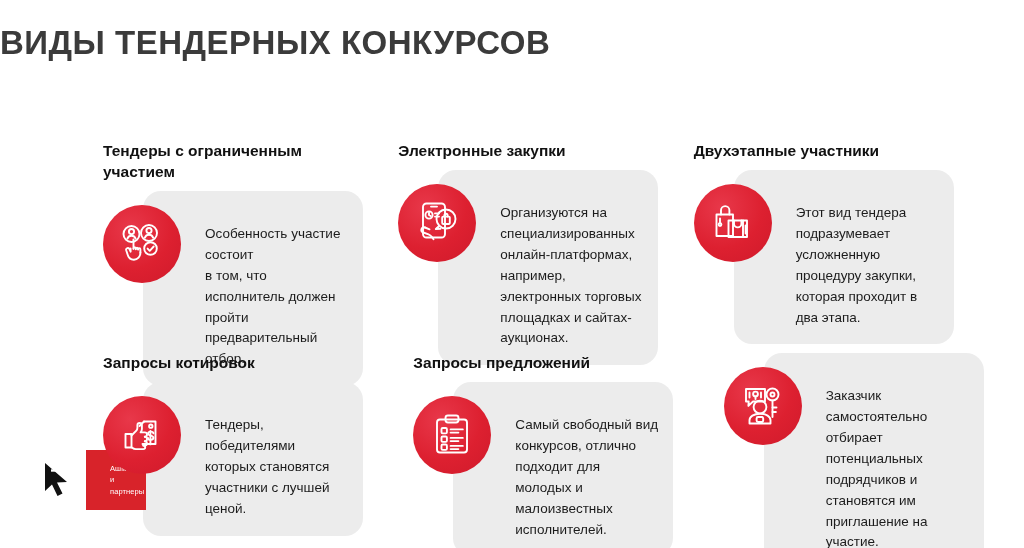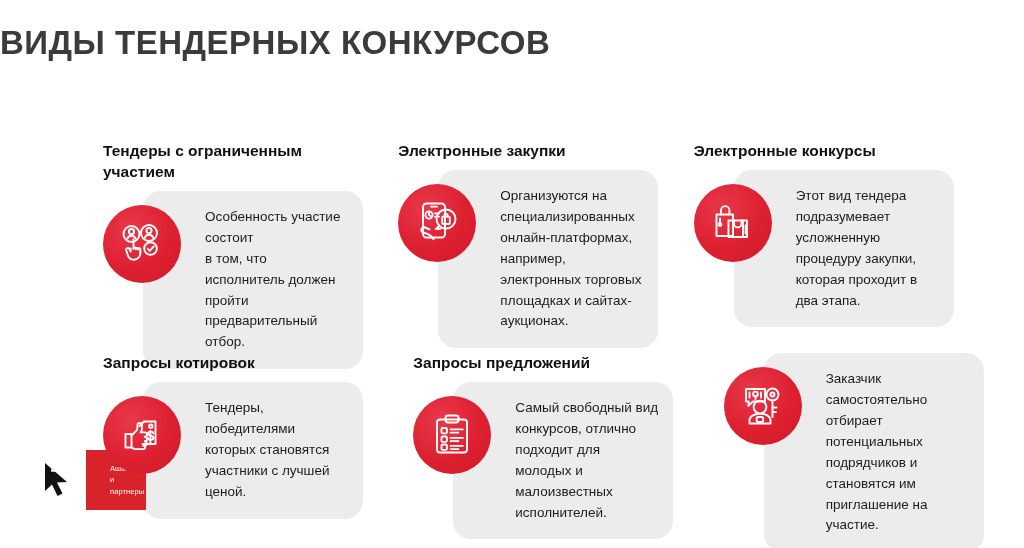--- a/index.html
+++ b/index.html
@@ -67,21 +67,21 @@
     position: relative;
     width: 260px;
     margin-left: 5px;
   }
 
   .card {
     background: #ececec;
     border-radius: 18px;
     margin-left: 40px;
     min-height: 118px;
-    padding: 16px 14px 16px 62px;
+    padding: 33px 14px 16px 62px;
   }
   .card.tall   { min-height: 128px; }
 
   .card-text {
     font-size: 13.5px;
     line-height: 1.55;
     color: #1c1c1c;
     white-space: pre-line;
   }
 
@@ -181,21 +181,21 @@
             <path d="M13 29.5l4.5 1.8"></path>
           </svg>
         </div>
         <div class="card tall">
           <div class="card-text">Организуются на специализированных онлайн-платформах, например, электронных торговых площадках и сайтах-аукционах.</div>
         </div>
       </div>
     </div>
 
     <div class="cell">
-      <div class="cell-heading">Электронные конкурсы</div>
+      <div class="cell-heading">Двухэтапные участники</div>
       <div class="card-wrap">
         <div class="badge">
           <svg width="50" height="50" viewBox="0 0 50 50" fill="none" stroke="#ffffff" stroke-width="1.9" stroke-linecap="round" stroke-linejoin="round">
             <path d="M8.5 16.5h16.5v21.5H8.5z"></path>
             <path d="M13 16.5v-4.2a4.2 4.2 0 0 1 8.4 0v4.2"></path>
             <path d="M12 20.5v4.6"></path>
             <circle cx="12" cy="26.6" r="1.4"></circle>
             <path d="M20.5 22.5h18.5v16.5H20.5z"></path>
             <path d="M26 22.5v3.2a3.7 3.7 0 0 0 7.4 0v-3.2"></path>
             <path d="M35 22.5v16.5"></path>

